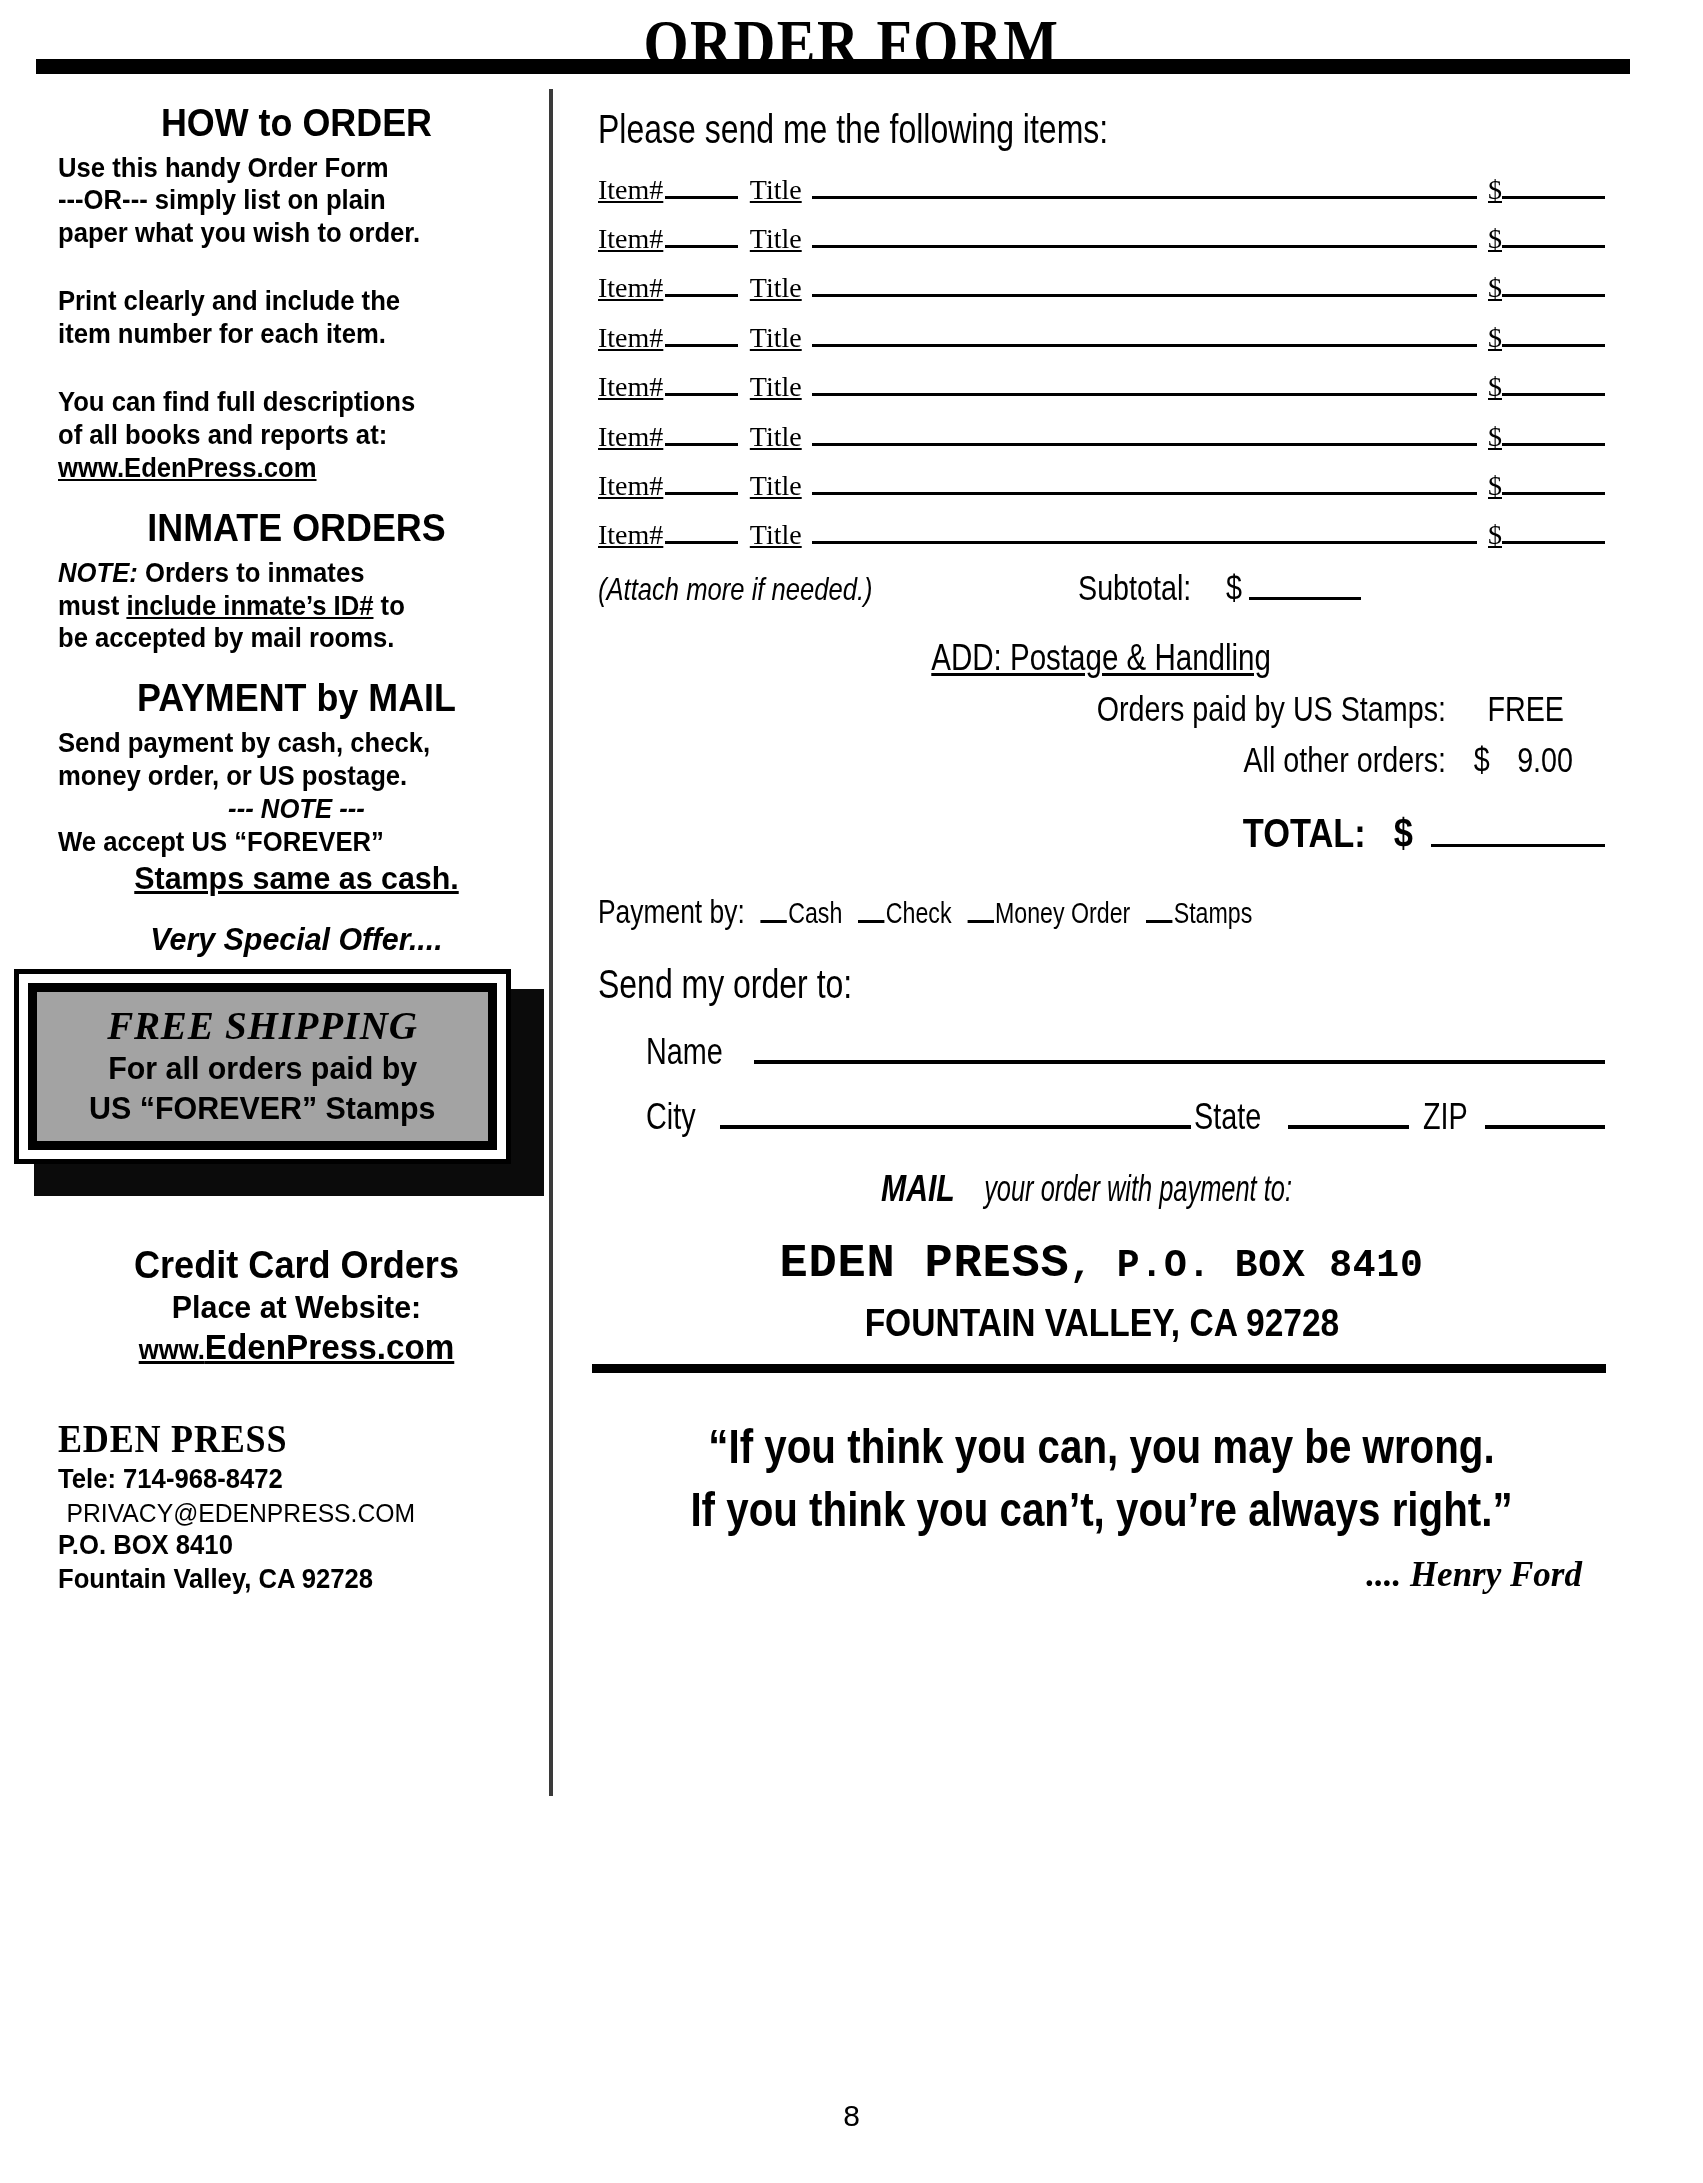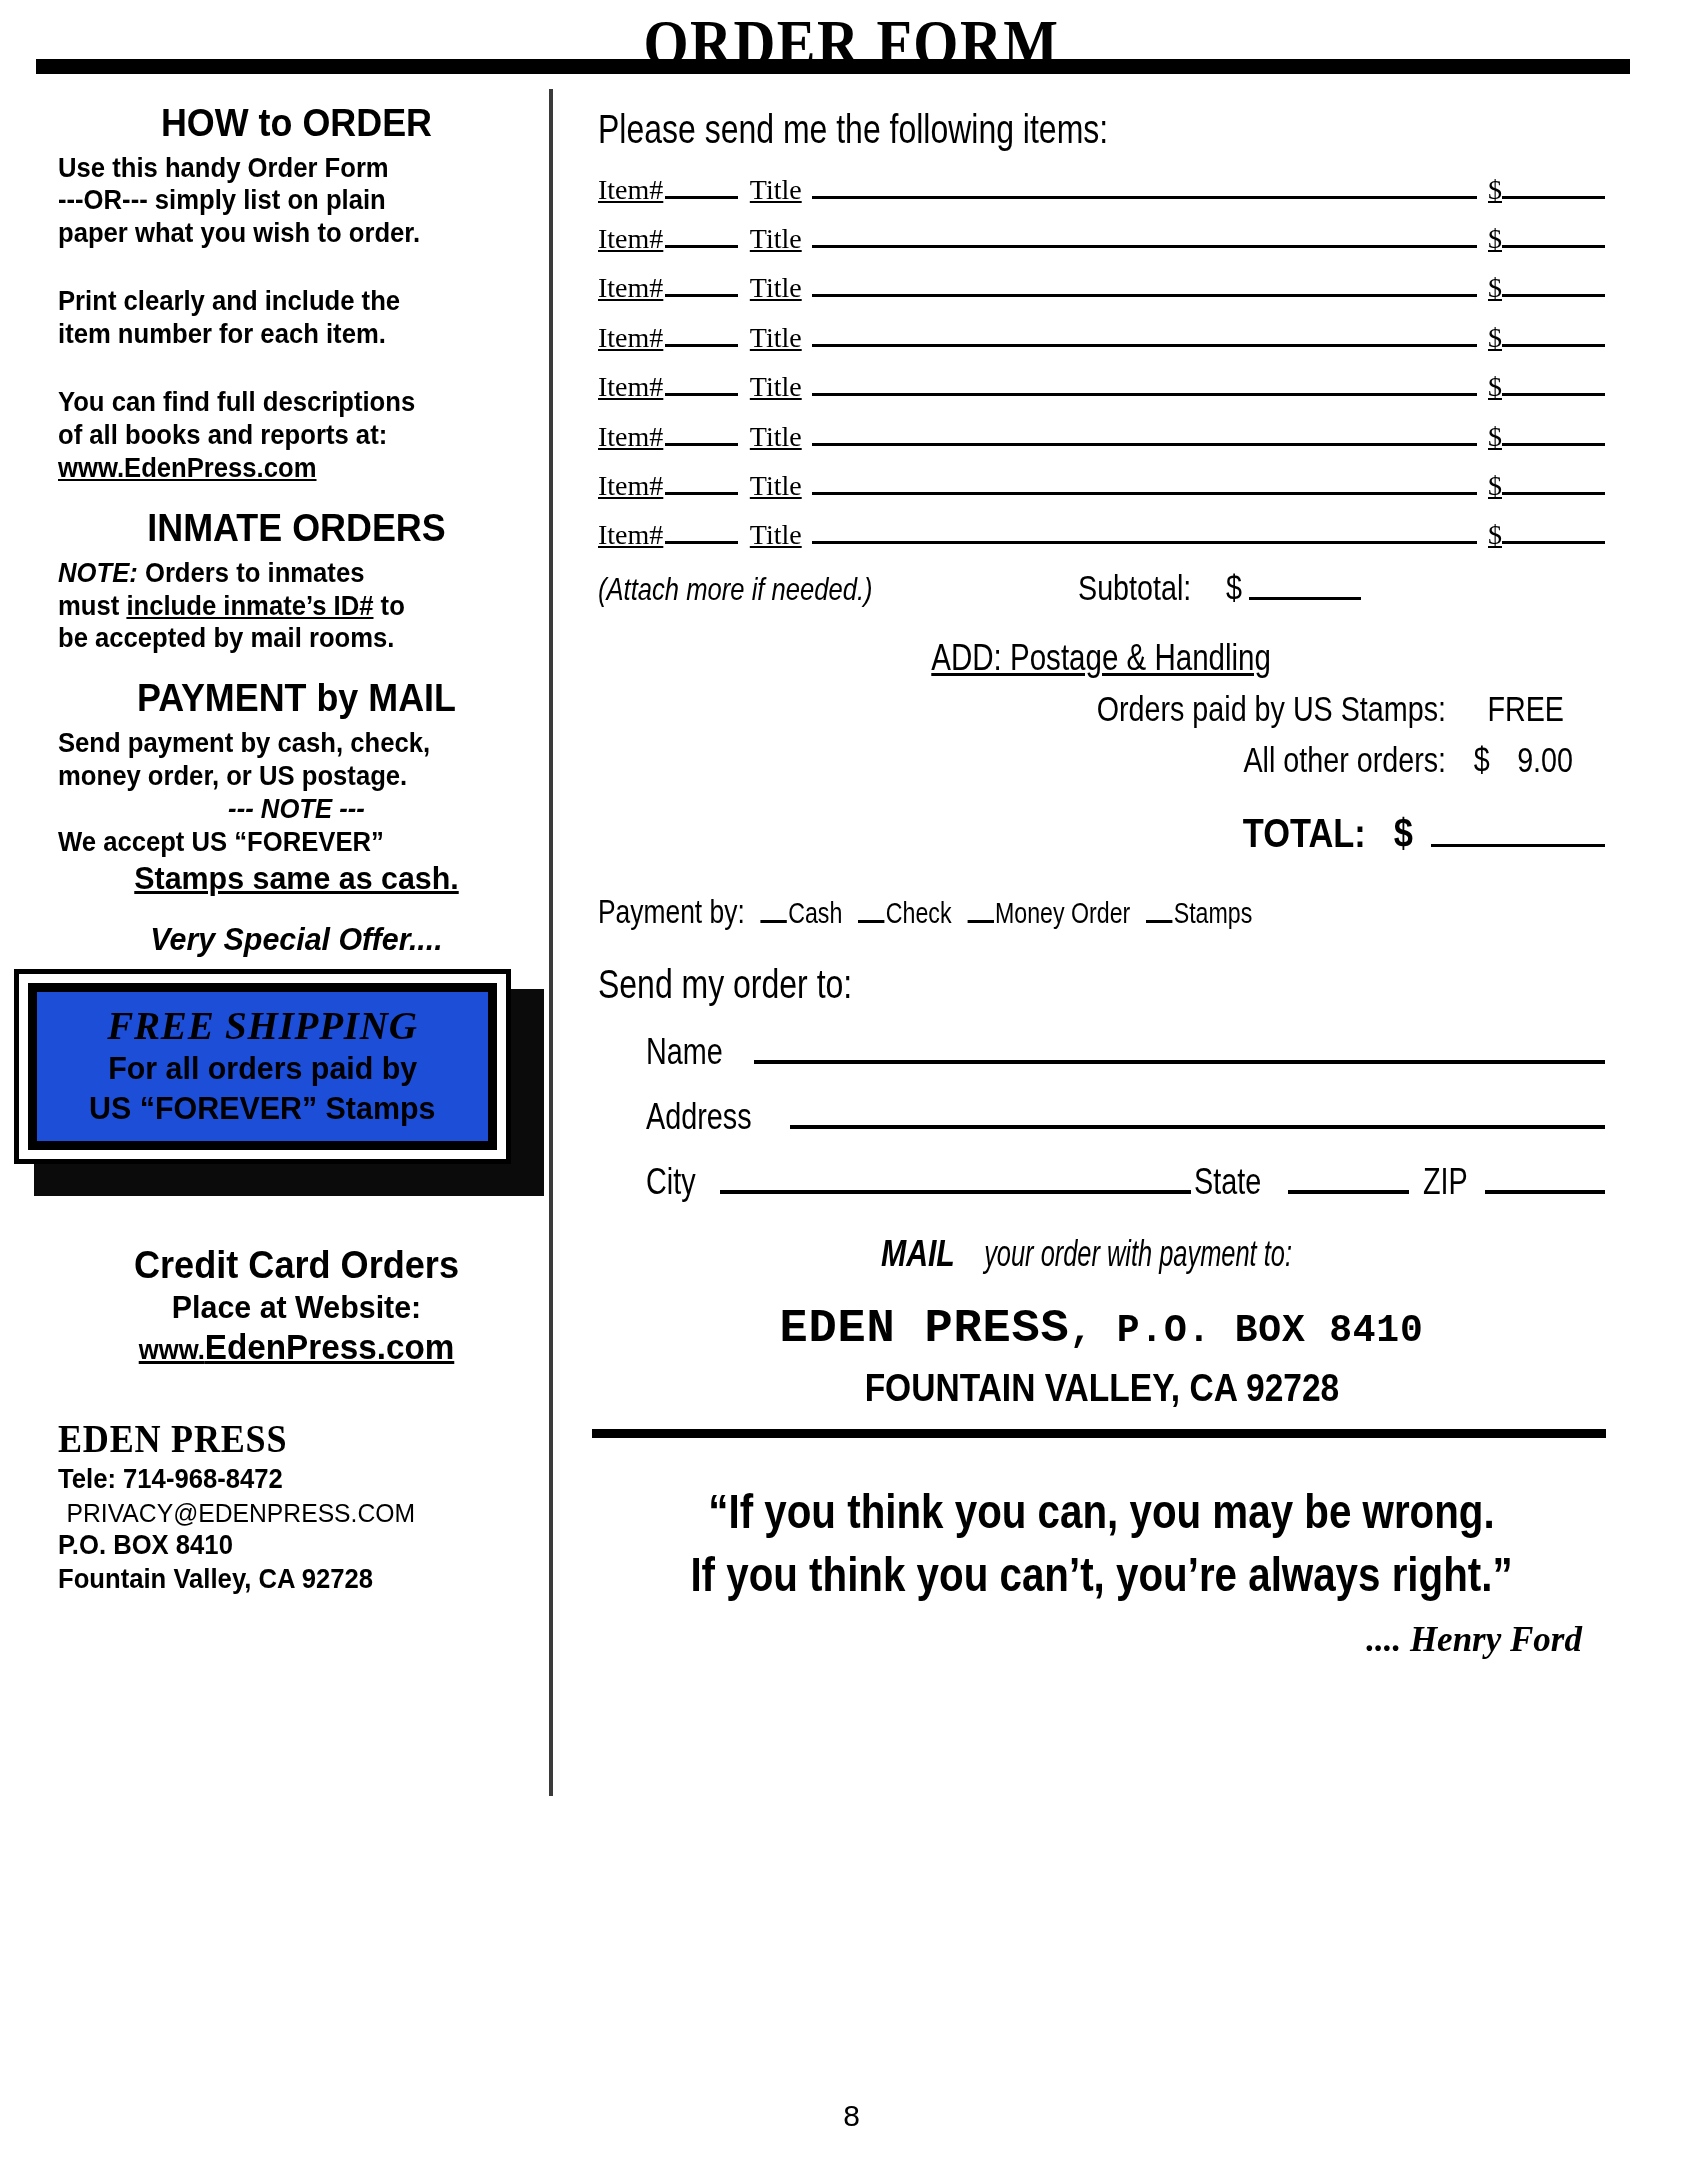--- a/index.html
+++ b/index.html
@@ -96,21 +96,21 @@
     width: 497px; height: 195px;
     border: 5.3px solid #000;
     background: #fff;
     box-sizing: border-box;
   }
   .fs-inner {
     position: absolute;
     left: 9px; top: 9px;
     right: 9px; bottom: 9px;
     border: 9.8px solid #000;
-    background: #1d4ed8;
+    background: #a3a3a3;
     box-sizing: border-box;
     display: flex;
     flex-direction: column;
     justify-content: center;
     align-items: center;
   }
   .fs-l1 {
     font-family: "Liberation Serif", serif;
     font-style: italic;
     font-weight: bold;
@@ -632,24 +632,20 @@
       <span class="pb-blank"></span><span class="opt">Stamps</span>
     </div>
 
     <div class="send-to">Send my order to:</div>
 
     <div class="addr-row">
       <span class="lab">Name</span>
       <span class="rule-grow"></span>
     </div>
 
-    <div class="addr-row">
-      <span class="lab">Address</span>
-      <span class="rule-grow"></span>
-    </div>
 
     <div class="addr-row">
       <span class="lab">City</span>
       <span class="rule-city"></span>
       <span class="lab">State</span>
       <span class="rule-fixed-state"></span>
       <span class="lab">ZIP</span>
       <span class="rule-fixed-zip"></span>
     </div>
 

